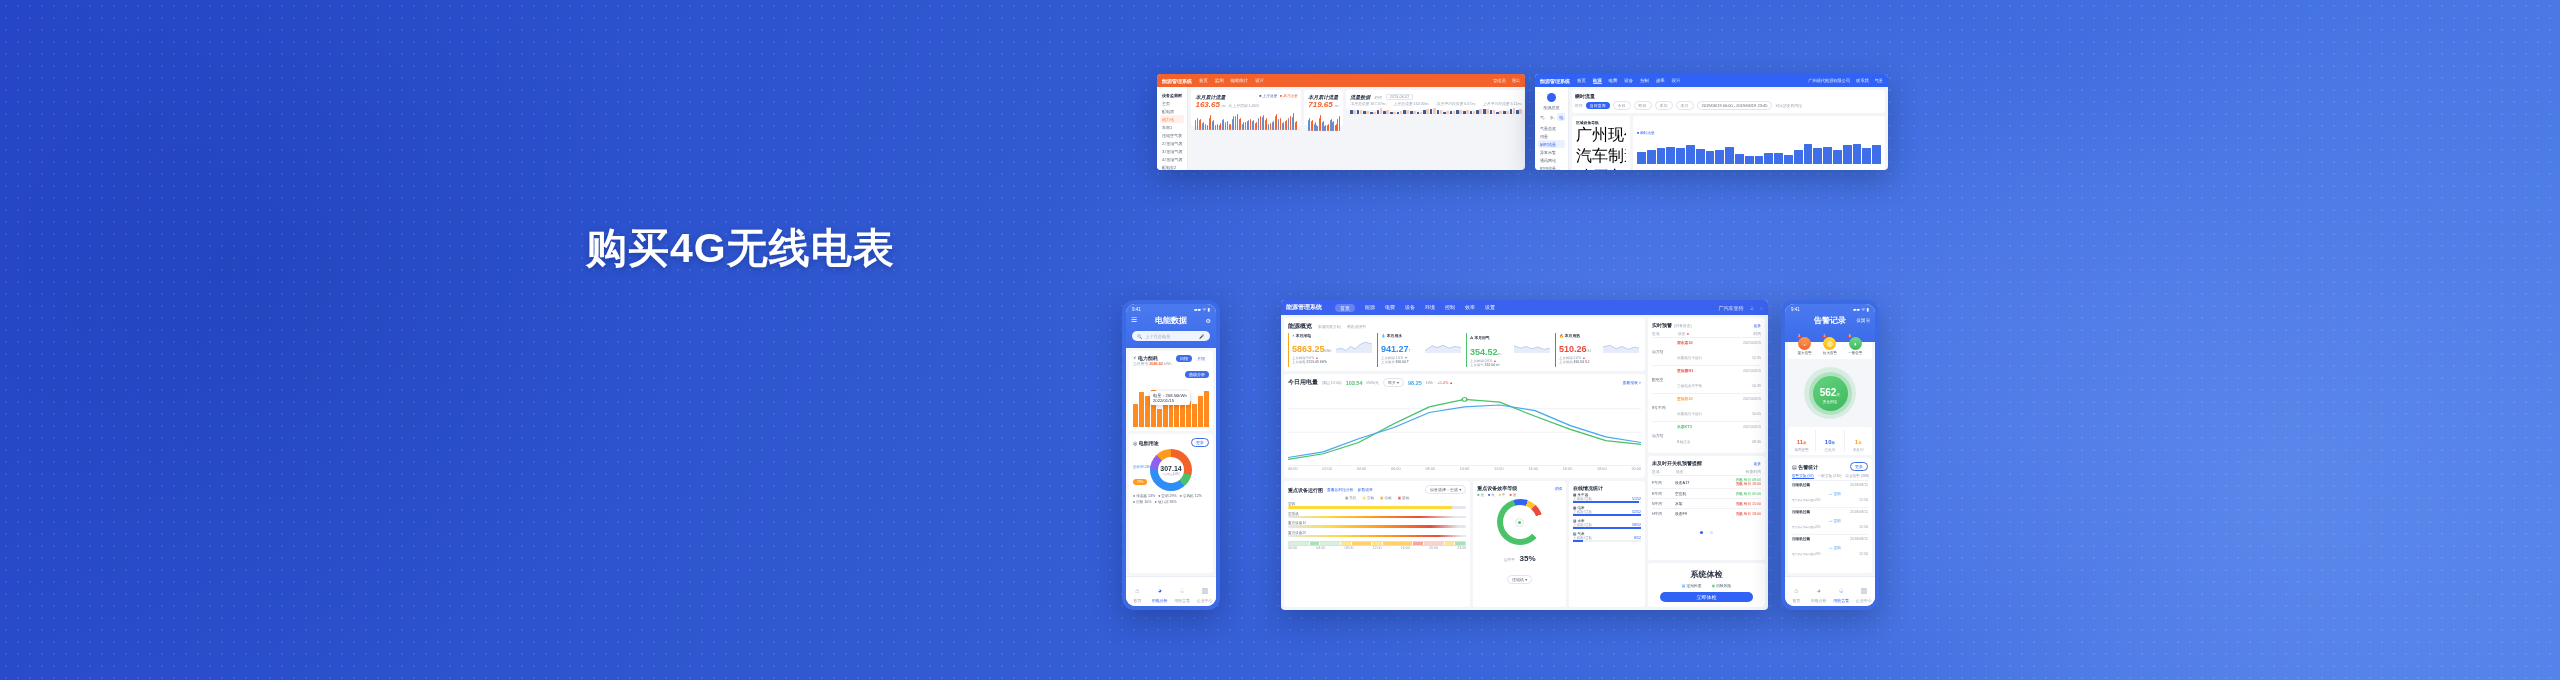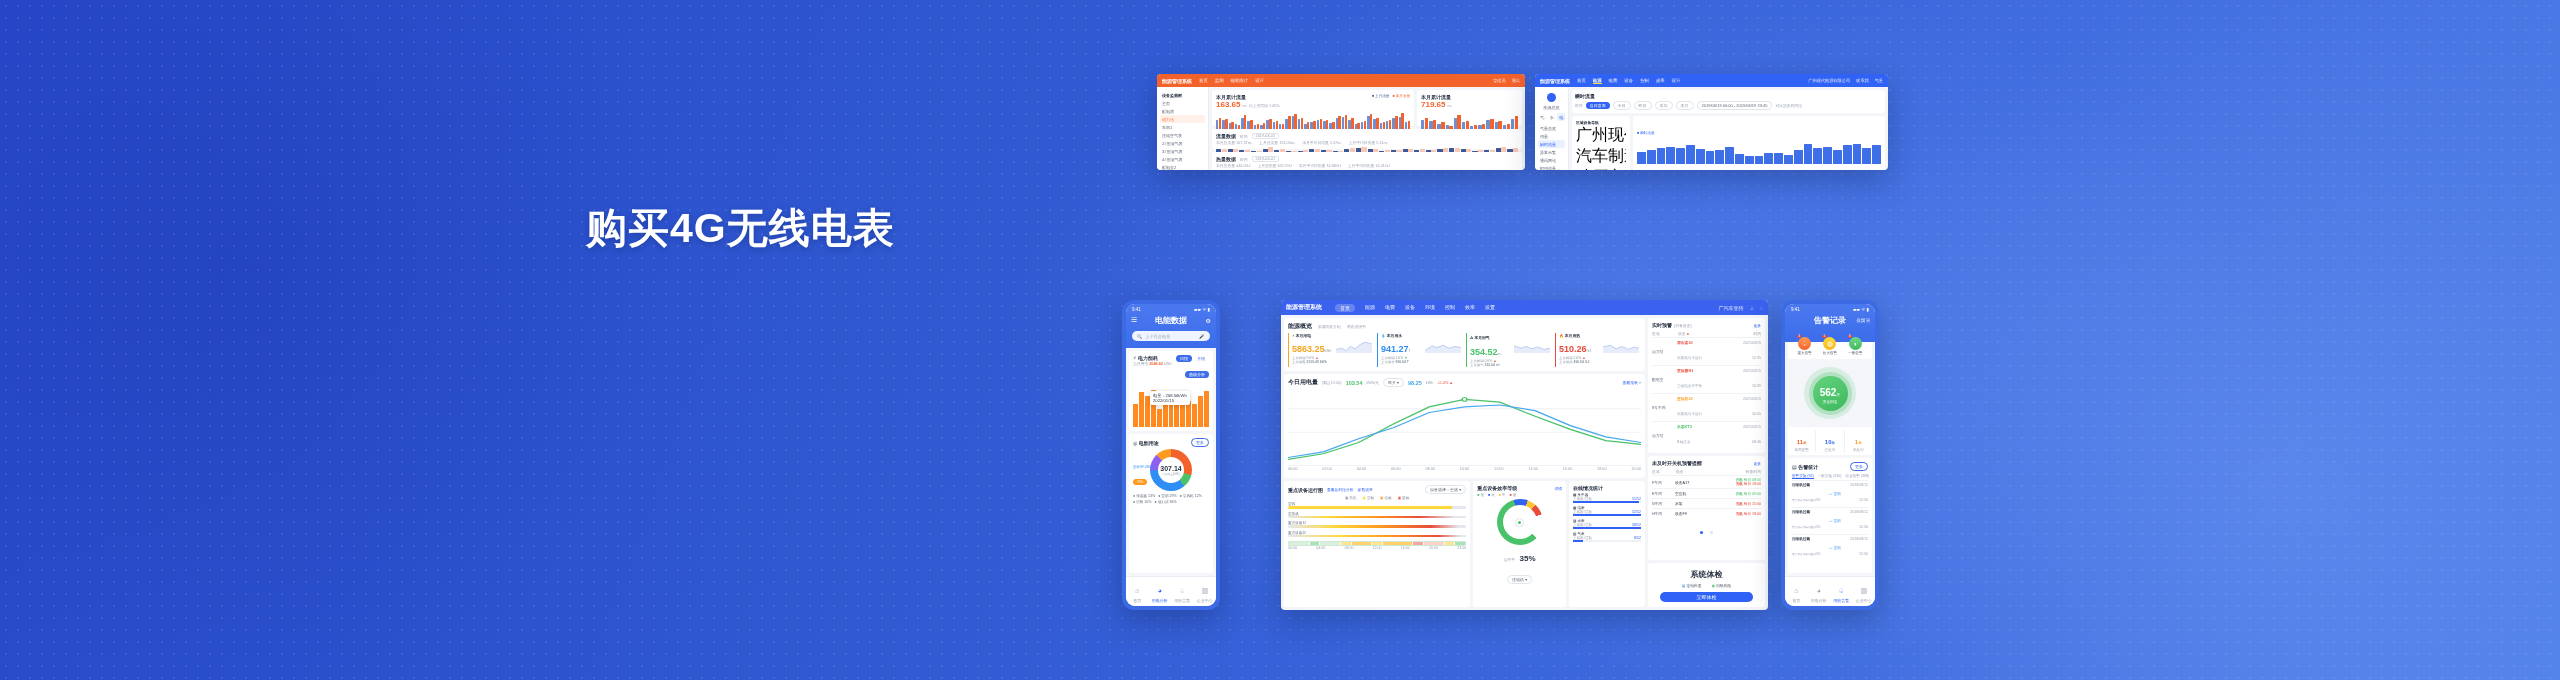--- a/index.html
+++ b/index.html
@@ -22,21 +22,21 @@
     background-image: radial-gradient(rgba(255,255,255,.085) 1.4px, transparent 1.5px);
     background-size: 12px 12px;
     pointer-events:none;
   }
   #glow-l { position:absolute; left:-200px; top:-180px; width:900px; height:900px;
     background: radial-gradient(circle, rgba(30,60,180,.45) 0%, rgba(30,60,180,0) 68%); }
   #glow-r { position:absolute; right:-260px; bottom:-300px; width:1100px; height:1000px;
     background: radial-gradient(circle, rgba(140,180,255,.28) 0%, rgba(140,180,255,0) 66%); }
 
   
-  #copy { position:absolute; left:586px; top:202px; width:560px; color:#fff; }
+  #copy { position:absolute; left:586px; top:222px; width:560px; color:#fff; }
   .h-line { font-size:41px; font-weight:bold; letter-spacing:1px; line-height:1.28;
             text-shadow:0 2px 6px rgba(10,30,90,.35); white-space:nowrap; }
   #subtitle { margin-top:24px; font-size:22px; font-weight:300; letter-spacing:2.5px;
               color:#eaf0ff; white-space:nowrap; }
   #cta { margin-top:38px; display:flex; align-items:center; gap:14px; cursor:pointer; }
   #cta-label { font-size:17px; letter-spacing:3px; color:#f2f5ff; }
   .chev { display:inline-block; width:13px; height:13px; border-right:3px solid #fff;
           border-top:3px solid #fff; transform:rotate(45deg); margin-left:-5px; }
   .chev.o1{opacity:.30} .chev.o2{opacity:.50} .chev.o3{opacity:.75} .chev.o4{opacity:1}
 
@@ -123,21 +123,21 @@
         <div class="sn">配电房</div>
         <div class="sn hot">动力站</div>
         <div class="sn">车间1</div>
         <div class="sn">压缩空气表</div>
         <div class="sn">2#压缩气表</div>
         <div class="sn">3#压缩气表</div>
         <div class="sn">4#压缩气表</div>
         <div class="sn">配电室2</div>
 
       </div>
-      <div style="flex:1; padding:3px; display:flex; flex-direction:column; gap:3px;">
+      <div style="flex:1; padding:3px; display:flex; flex-direction:row; gap:3px;font-style:italic;">
         <div style="display:flex; gap:3px; height:36px;">
           <div class="card" style="flex:2;">
             <div style="display:flex;justify-content:space-between;align-items:flex-start">
               <div>
                 <div class="ct">本月累计流量</div>
                 <div style="display:flex;align-items:baseline;gap:2px">
                   <span class="big" style="color:#f4622c">163.65</span>
                   <span class="cs">m³</span>
                   <span class="cs">比上月同期 1.45%</span>
                 </div>

